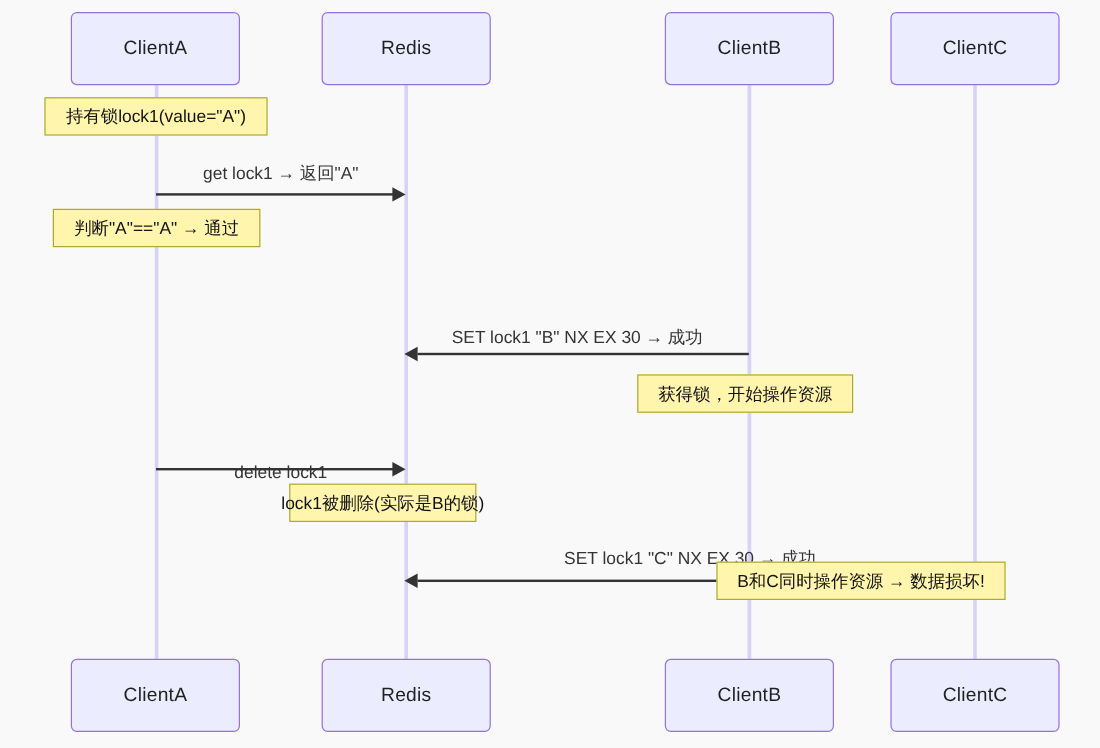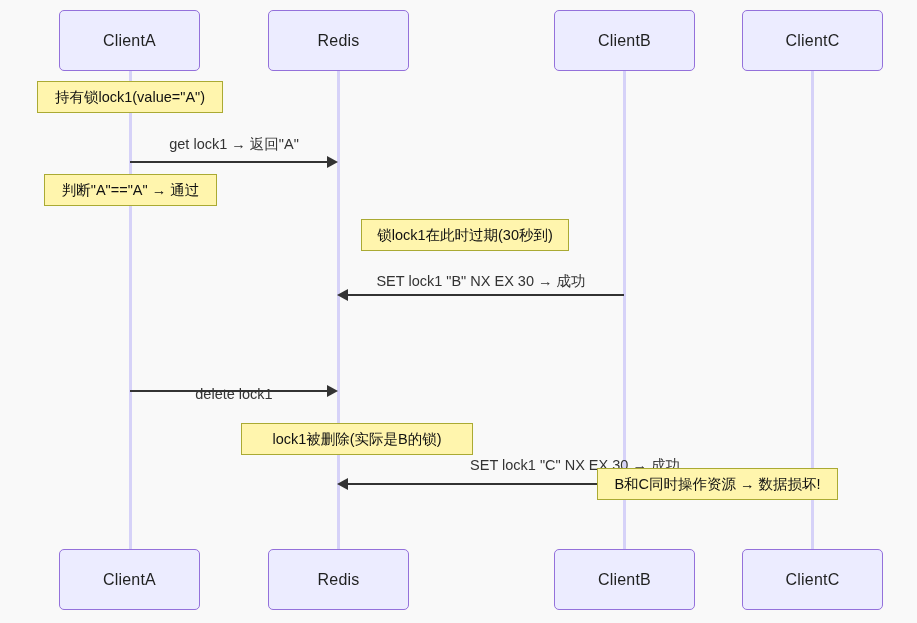--- a/index.html
+++ b/index.html
@@ -137,23 +137,23 @@
   <div class="msg-label" style="left:338px;top:456px;width:474px">SET lock1 "C" NX EX 30 → 成功</div>
   <div class="msg-line" style="left:348px;top:483px;width:464px"></div>
   <div class="msg-head left" style="left:337px;top:478px"></div>
 
   <div class="note" style="left:37px;top:81px;width:186px">
     <span>持有锁lock1(value="A")</span>
   </div>
   <div class="note" style="left:44px;top:174px;width:173px">
     <span>判断"A"=="A" → 通过</span>
   </div>
-  <div class="note" style="left:361px;top:219px;width:208px">
-    <span>锁lock1在此时过期(30秒到)</span>
+  <div class="note" style="left:531px;top:312px;width:180px">
+    <span>获得锁，开始操作资源</span>
   </div>
-  <div class="note" style="left:241px;top:423px;width:232px">
+  <div class="note" style="left:241px;top:403px;width:156px">
     <span>lock1被删除(实际是B的锁)</span>
   </div>
   <div class="note" style="left:597px;top:468px;width:241px">
     <span>B和C同时操作资源 → 数据损坏!</span>
   </div>
 
 </div>
 
 </body></html>

